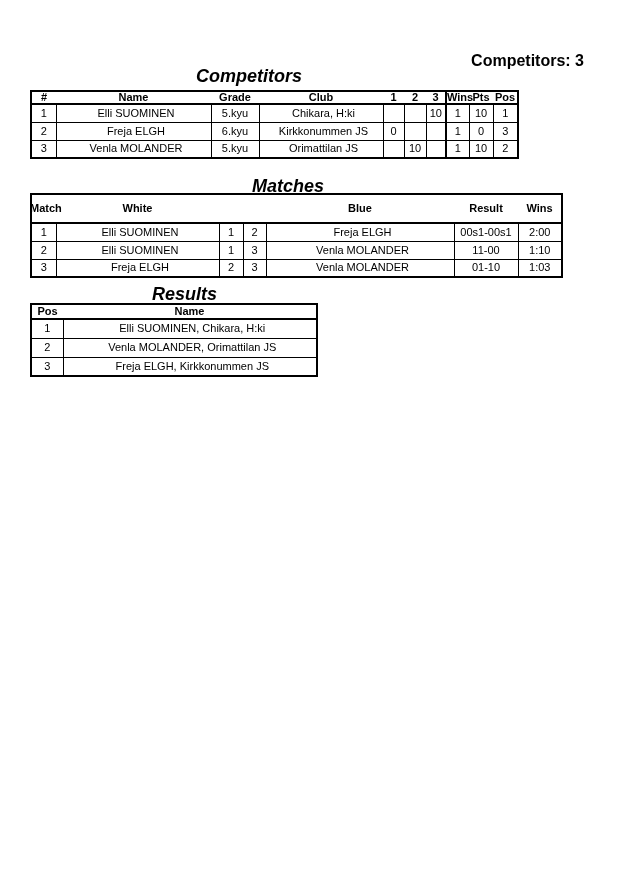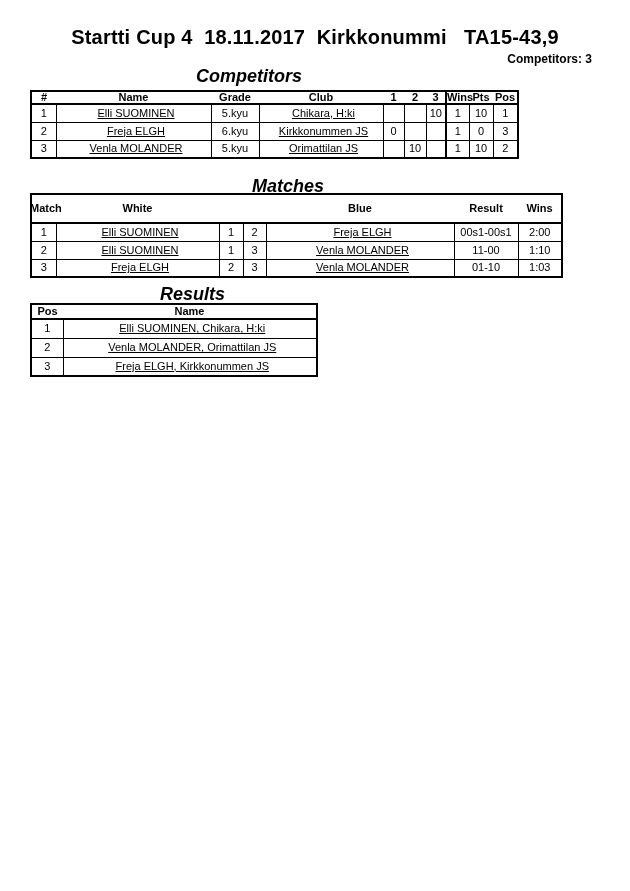--- a/index.html
+++ b/index.html
@@ -11,69 +11,68 @@
     font-family:"Liberation Sans", sans-serif;
     color:#000;
     overflow:hidden;
   }
   .title {
     position:absolute; top:26px; left:0; width:630px;
     text-align:center; font-weight:bold; font-size:20px;
     white-space:pre; letter-spacing:0.2px;
   }
   .competitor-count {
-    position:absolute; top:52px; right:38px;
-    font-weight:bold; font-size:12px;
+    position:absolute; top:52px; right:46px;
+    font-weight:bold; font-size:16px;
   }
   .section-heading {
     position:absolute; font-weight:bold; font-size:18px; white-space:pre;font-style:italic;
   }
   .h-competitors { top:66px;  left:196px; }
   .h-matches     { top:176px; left:252px; }
-  .h-results     { top:284px; left:160px; }
+  .h-results     { top:284px; left:152px; }
 
   table.t {
     position:absolute;
     border-collapse:collapse; table-layout:fixed;
     border:2px solid #000;
     background:#fff;
   }
   table.t th, table.t td {
     padding:0; margin:0;
     font-size:11px; line-height:1;
     white-space:nowrap; overflow:visible;
     vertical-align:middle;
   }
   table.t th {
     border:0; border-bottom:2px solid #000;
     font-weight:bold; text-align:center;
   }
   table.t td { border:1px solid #000; text-align:center; }
-  .l  { text-align:left; padding-left:5px !important;text-decoration:underline; }
+  .l  { text-align:left; padding-left:5px !important; }
   .hl { text-align:left !important; text-indent:-2px; }
   .bl2 { border-left:2px solid #000 !important; }
 
   #competitors-table { top:90px;  left:30px; width:487px; }
   #competitors-table thead tr { height:13px; }
   #competitors-table tbody tr { height:18px; }
 
   #matches-table { top:193px; left:30px; width:531px; }
   #matches-table thead tr { height:29px; }
   #matches-table tbody tr { height:18px; }
 
   #results-table { top:303px; left:30px; width:286px; }
   #results-table thead tr { height:15px; }
   #results-table tbody tr { height:19px; }
 </style>
 </head>
 <body>
 
 <div class="page">
 
-  <div class="title">Startti Cup 4  18.11.2017  Kirkkonummi   TA15-43,9</div>
   <div class="competitor-count">Competitors: 3</div>
 
   <div class="section-heading h-competitors">Competitors</div>
   <table class="t" id="competitors-table">
     <colgroup>
       <col style="width:25px">
         <col style="width:155px">
         <col style="width:48px">
         <col style="width:124px">
       <col style="width:21px">

